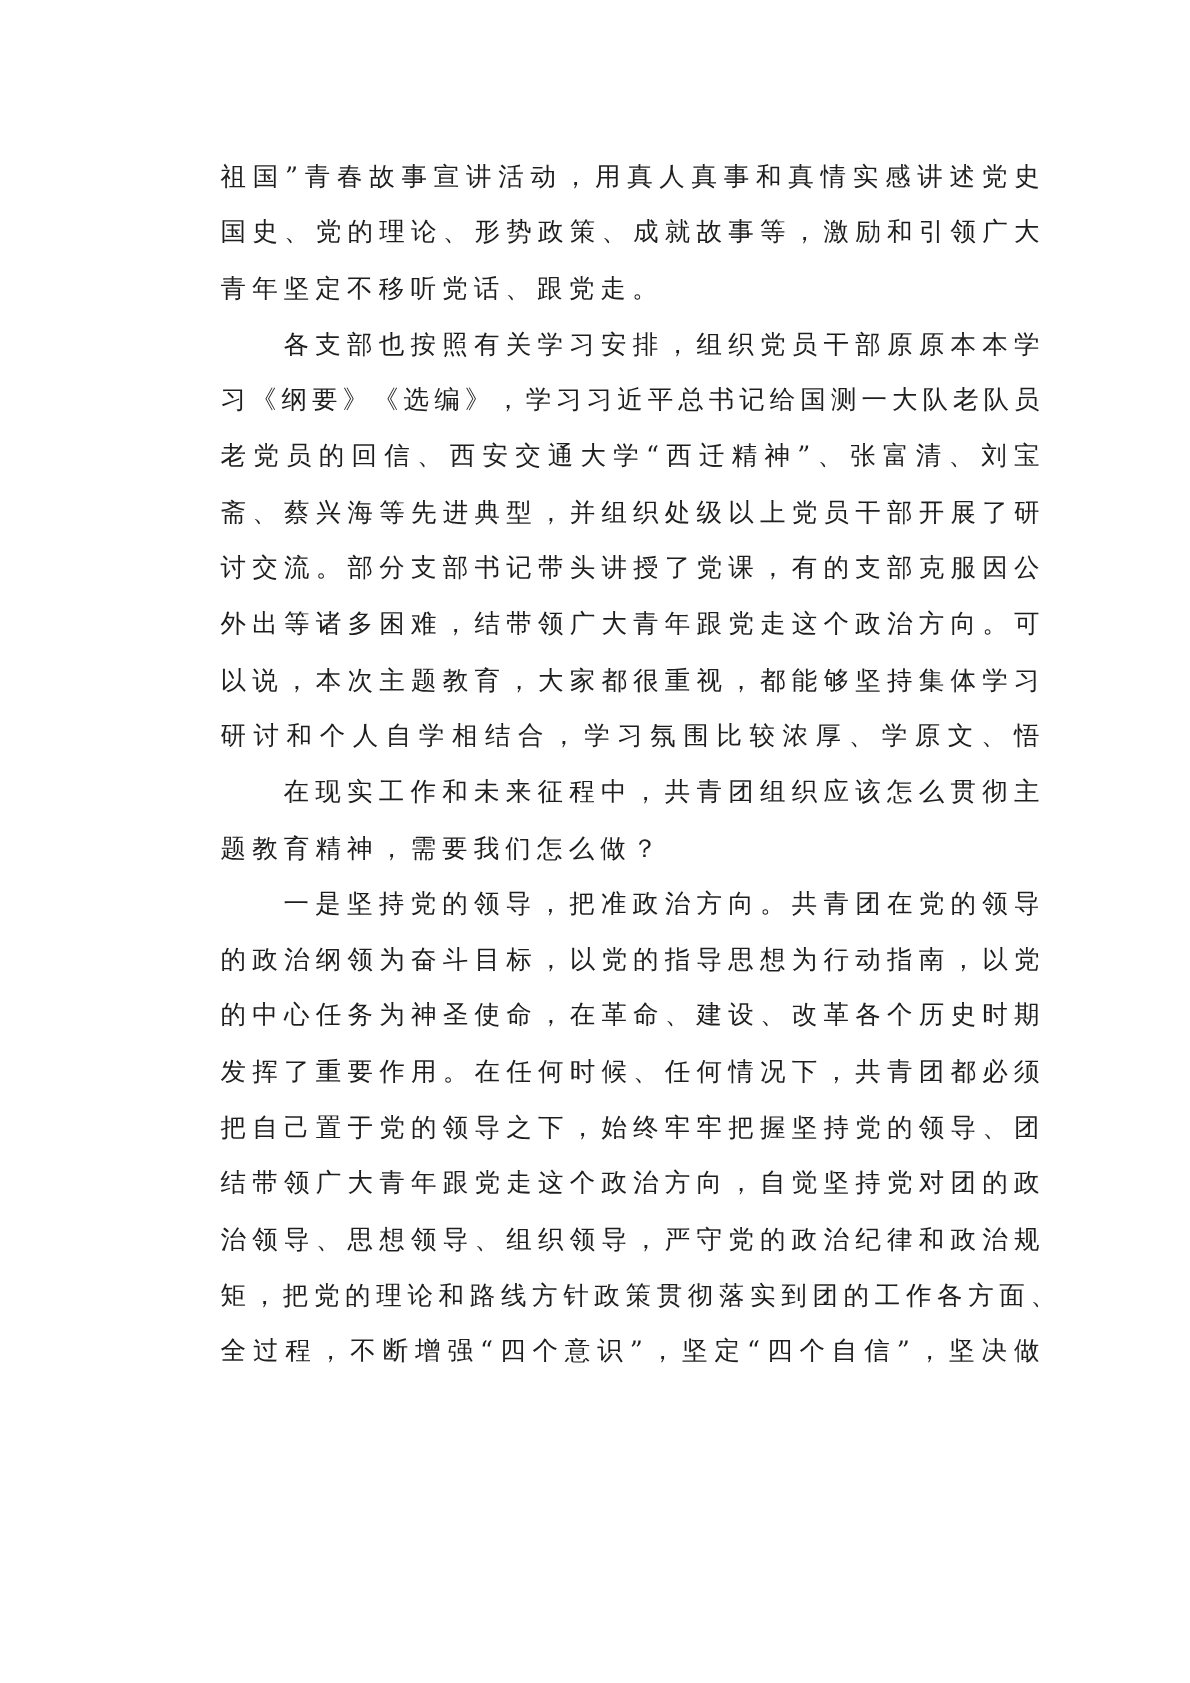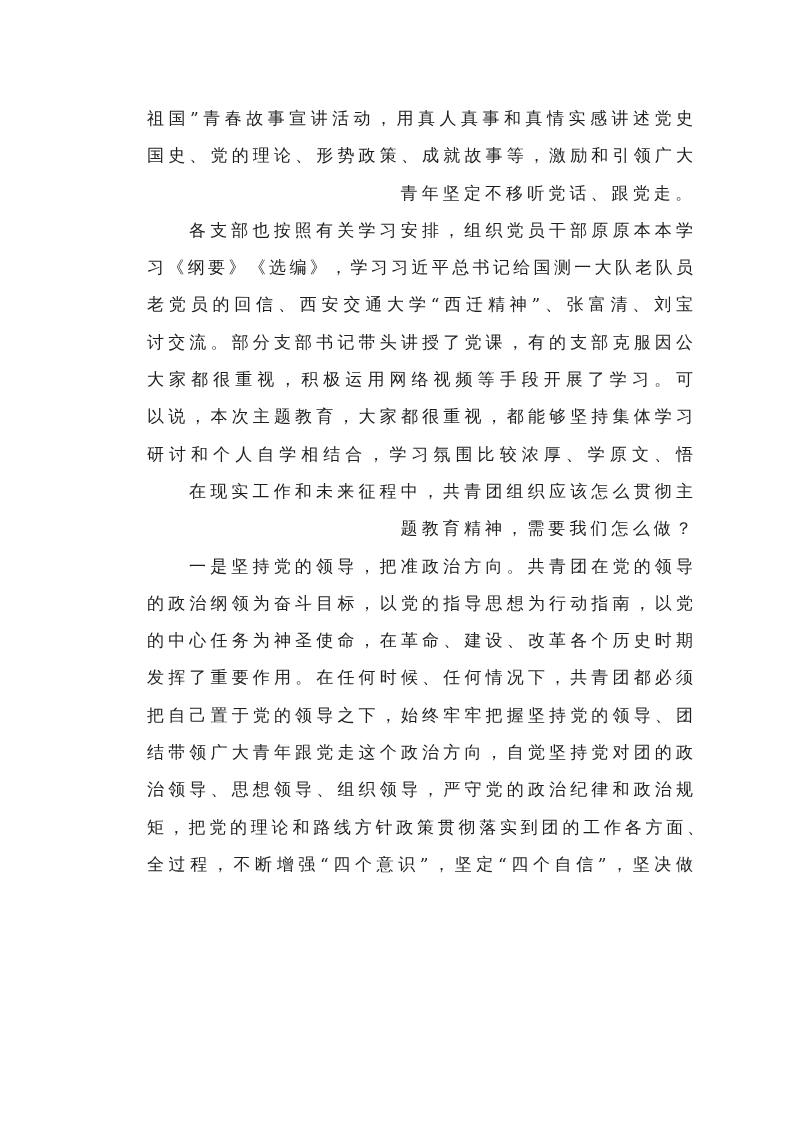--- a/index.html
+++ b/index.html
@@ -26,41 +26,42 @@
       white-space: nowrap;
       letter-spacing: 3px;
     }
     .line.full {
       width: 549px;
       text-align: justify;
       text-align-last: justify;
     }
     .line.indent { padding-left: 42px; }
     .line.full.indent { width: 507px; }
-    .line.short { text-align: right; letter-spacing: 4.1px; }
+    .line.short { text-align: left; letter-spacing: 4.1px; }
     .line.hang { width: 560px; }
   </style>
 </head>
 <body>
 
 <div class="page">
   <div class="text-block">
 
     <div>
       <div class="line full">祖国”青春故事宣讲活动，用真人真事和真情实感讲述党史</div>
       <div class="line full">国史、党的理论、形势政策、成就故事等，激励和引领广大</div>
       <div class="line short">青年坚定不移听党话、跟党走。</div>
     </div>
 
     <div>
       <div class="line full indent">各支部也按照有关学习安排，组织党员干部原原本本学</div>
       <div class="line full">习《纲要》《选编》，学习习近平总书记给国测一大队老队员</div>
       <div class="line full">老党员的回信、西安交通大学“西迁精神”、张富清、刘宝</div>
+      <div class="line full">斋、蔡兴海等先进典型，并组织处级以上党员干部开展了研</div>
       <div class="line full">讨交流。部分支部书记带头讲授了党课，有的支部克服因公</div>
-      <div class="line full">大家都很重视，积极运用网络视频等手段开展了学习。可</div>
+      <div class="line full">外出等诸多困难，结带领广大青年跟党走这个政治方向。可</div>
       <div class="line full">以说，本次主题教育，大家都很重视，都能够坚持集体学习</div>
       <div class="line full">研讨和个人自学相结合，学习氛围比较浓厚、学原文、悟</div>
     </div>
 
     <div>
       <div class="line full indent">在现实工作和未来征程中，共青团组织应该怎么贯彻主</div>
       <div class="line short">题教育精神，需要我们怎么做？</div>
     </div>
 
     <div>

